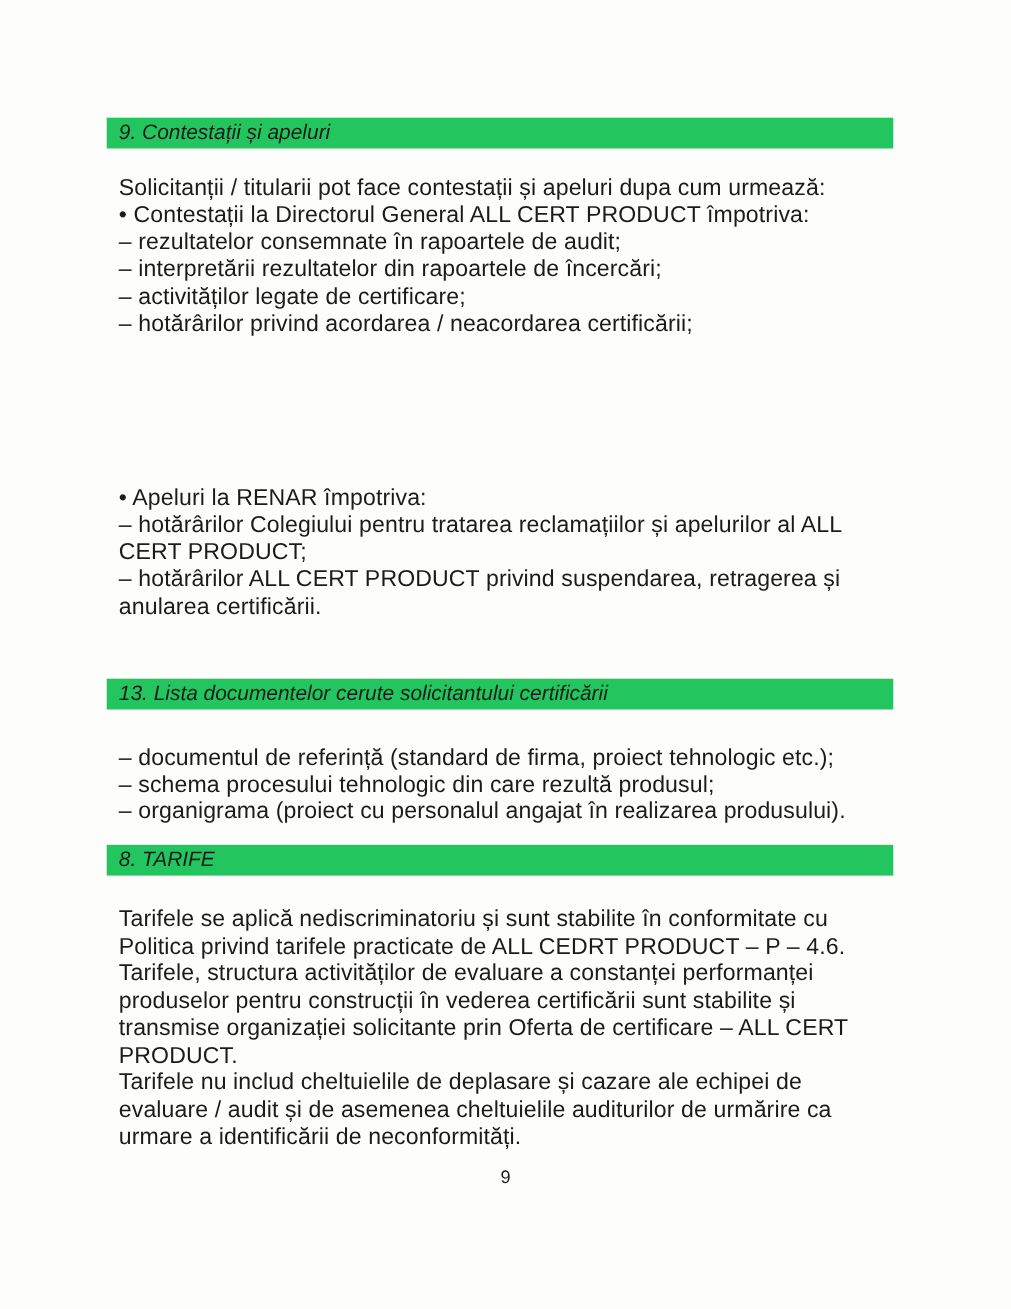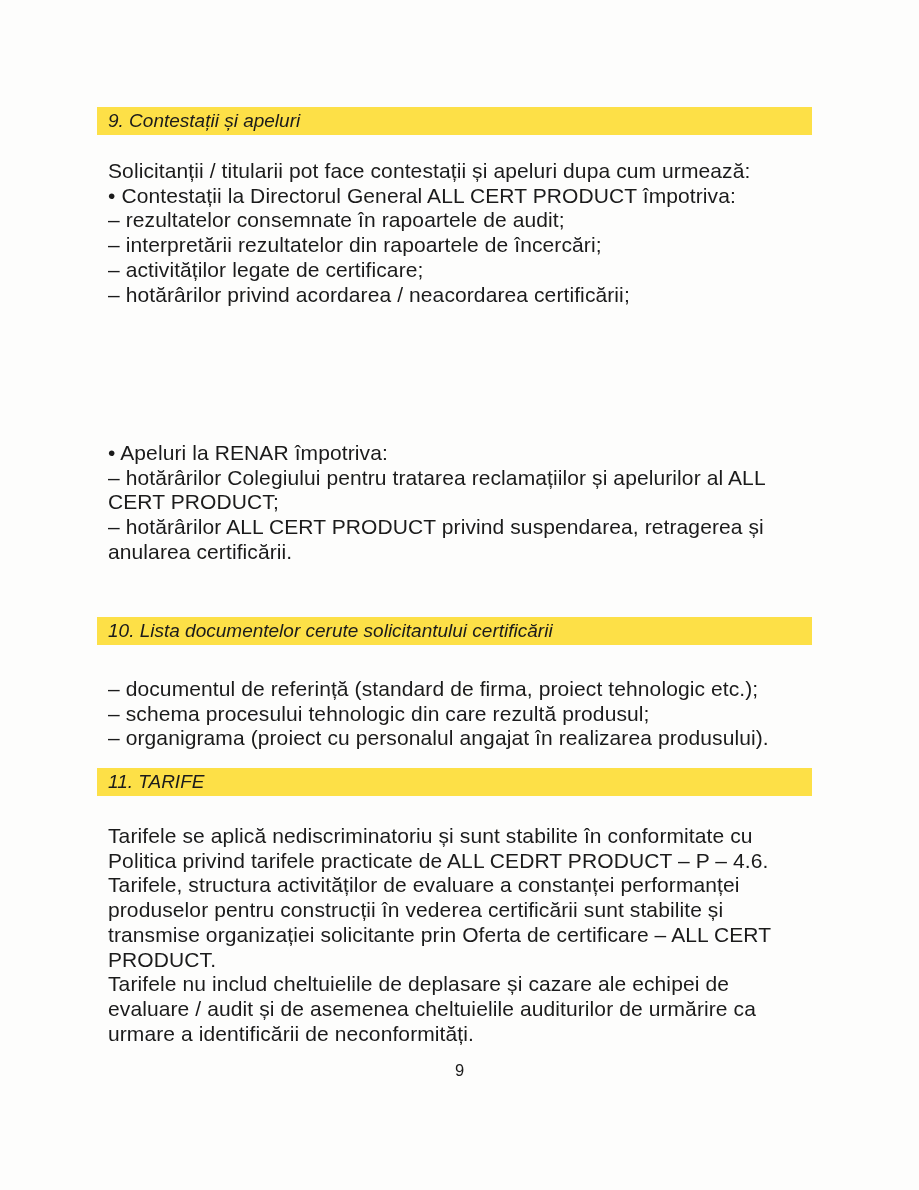--- a/index.html
+++ b/index.html
@@ -16,21 +16,21 @@
     font-family: "Liberation Sans", "DejaVu Sans", sans-serif;
     color: #1b1b1b;
     overflow: hidden;
   }
   .heading-bar {
     position: absolute;
     left: 97px;
     width: 704px;
     height: 28px;
     padding-left: 11px;
-    background: #fde047;
+    background: #22c55e;
     font-size: 19px;
     font-style: italic;
     line-height: 28px;
     white-space: nowrap;
   }
   .para {
     position: absolute;
     left: 108px;
     width: 712px;
     font-size: 21px;
@@ -61,27 +61,27 @@
 – activităților legate de certificare;
 – hotărârilor privind acordarea / neacordarea certificării;</div>
 
 
   <div class="para" style="top:441px">• Apeluri la RENAR împotriva:
 – hotărârilor Colegiului pentru tratarea reclamațiilor și apelurilor al ALL
 CERT PRODUCT;
 – hotărârilor ALL CERT PRODUCT privind suspendarea, retragerea și
 anularea certificării.</div>
 
-  <div class="heading-bar" style="top:617px">10. Lista documentelor cerute solicitantului certificării</div>
+  <div class="heading-bar" style="top:617px">13. Lista documentelor cerute solicitantului certificării</div>
 
   <div class="para" style="top:677px">– documentul de referință (standard de firma, proiect tehnologic etc.);
 – schema procesului tehnologic din care rezultă produsul;
 – organigrama (proiect cu personalul angajat în realizarea produsului).</div>
 
-  <div class="heading-bar" style="top:768px">11. TARIFE</div>
+  <div class="heading-bar" style="top:768px">8. TARIFE</div>
 
   <div class="para" style="top:824px">Tarifele se aplică nediscriminatoriu și sunt stabilite în conformitate cu
 Politica privind tarifele practicate de ALL CEDRT PRODUCT – P – 4.6.
 Tarifele, structura activităților de evaluare a constanței performanței
 produselor pentru construcții în vederea certificării sunt stabilite și
 transmise organizației solicitante prin Oferta de certificare – ALL CERT
 PRODUCT.
 Tarifele nu includ cheltuielile de deplasare și cazare ale echipei de
 evaluare / audit și de asemenea cheltuielile auditurilor de urmărire ca
 urmare a identificării de neconformități.</div>

